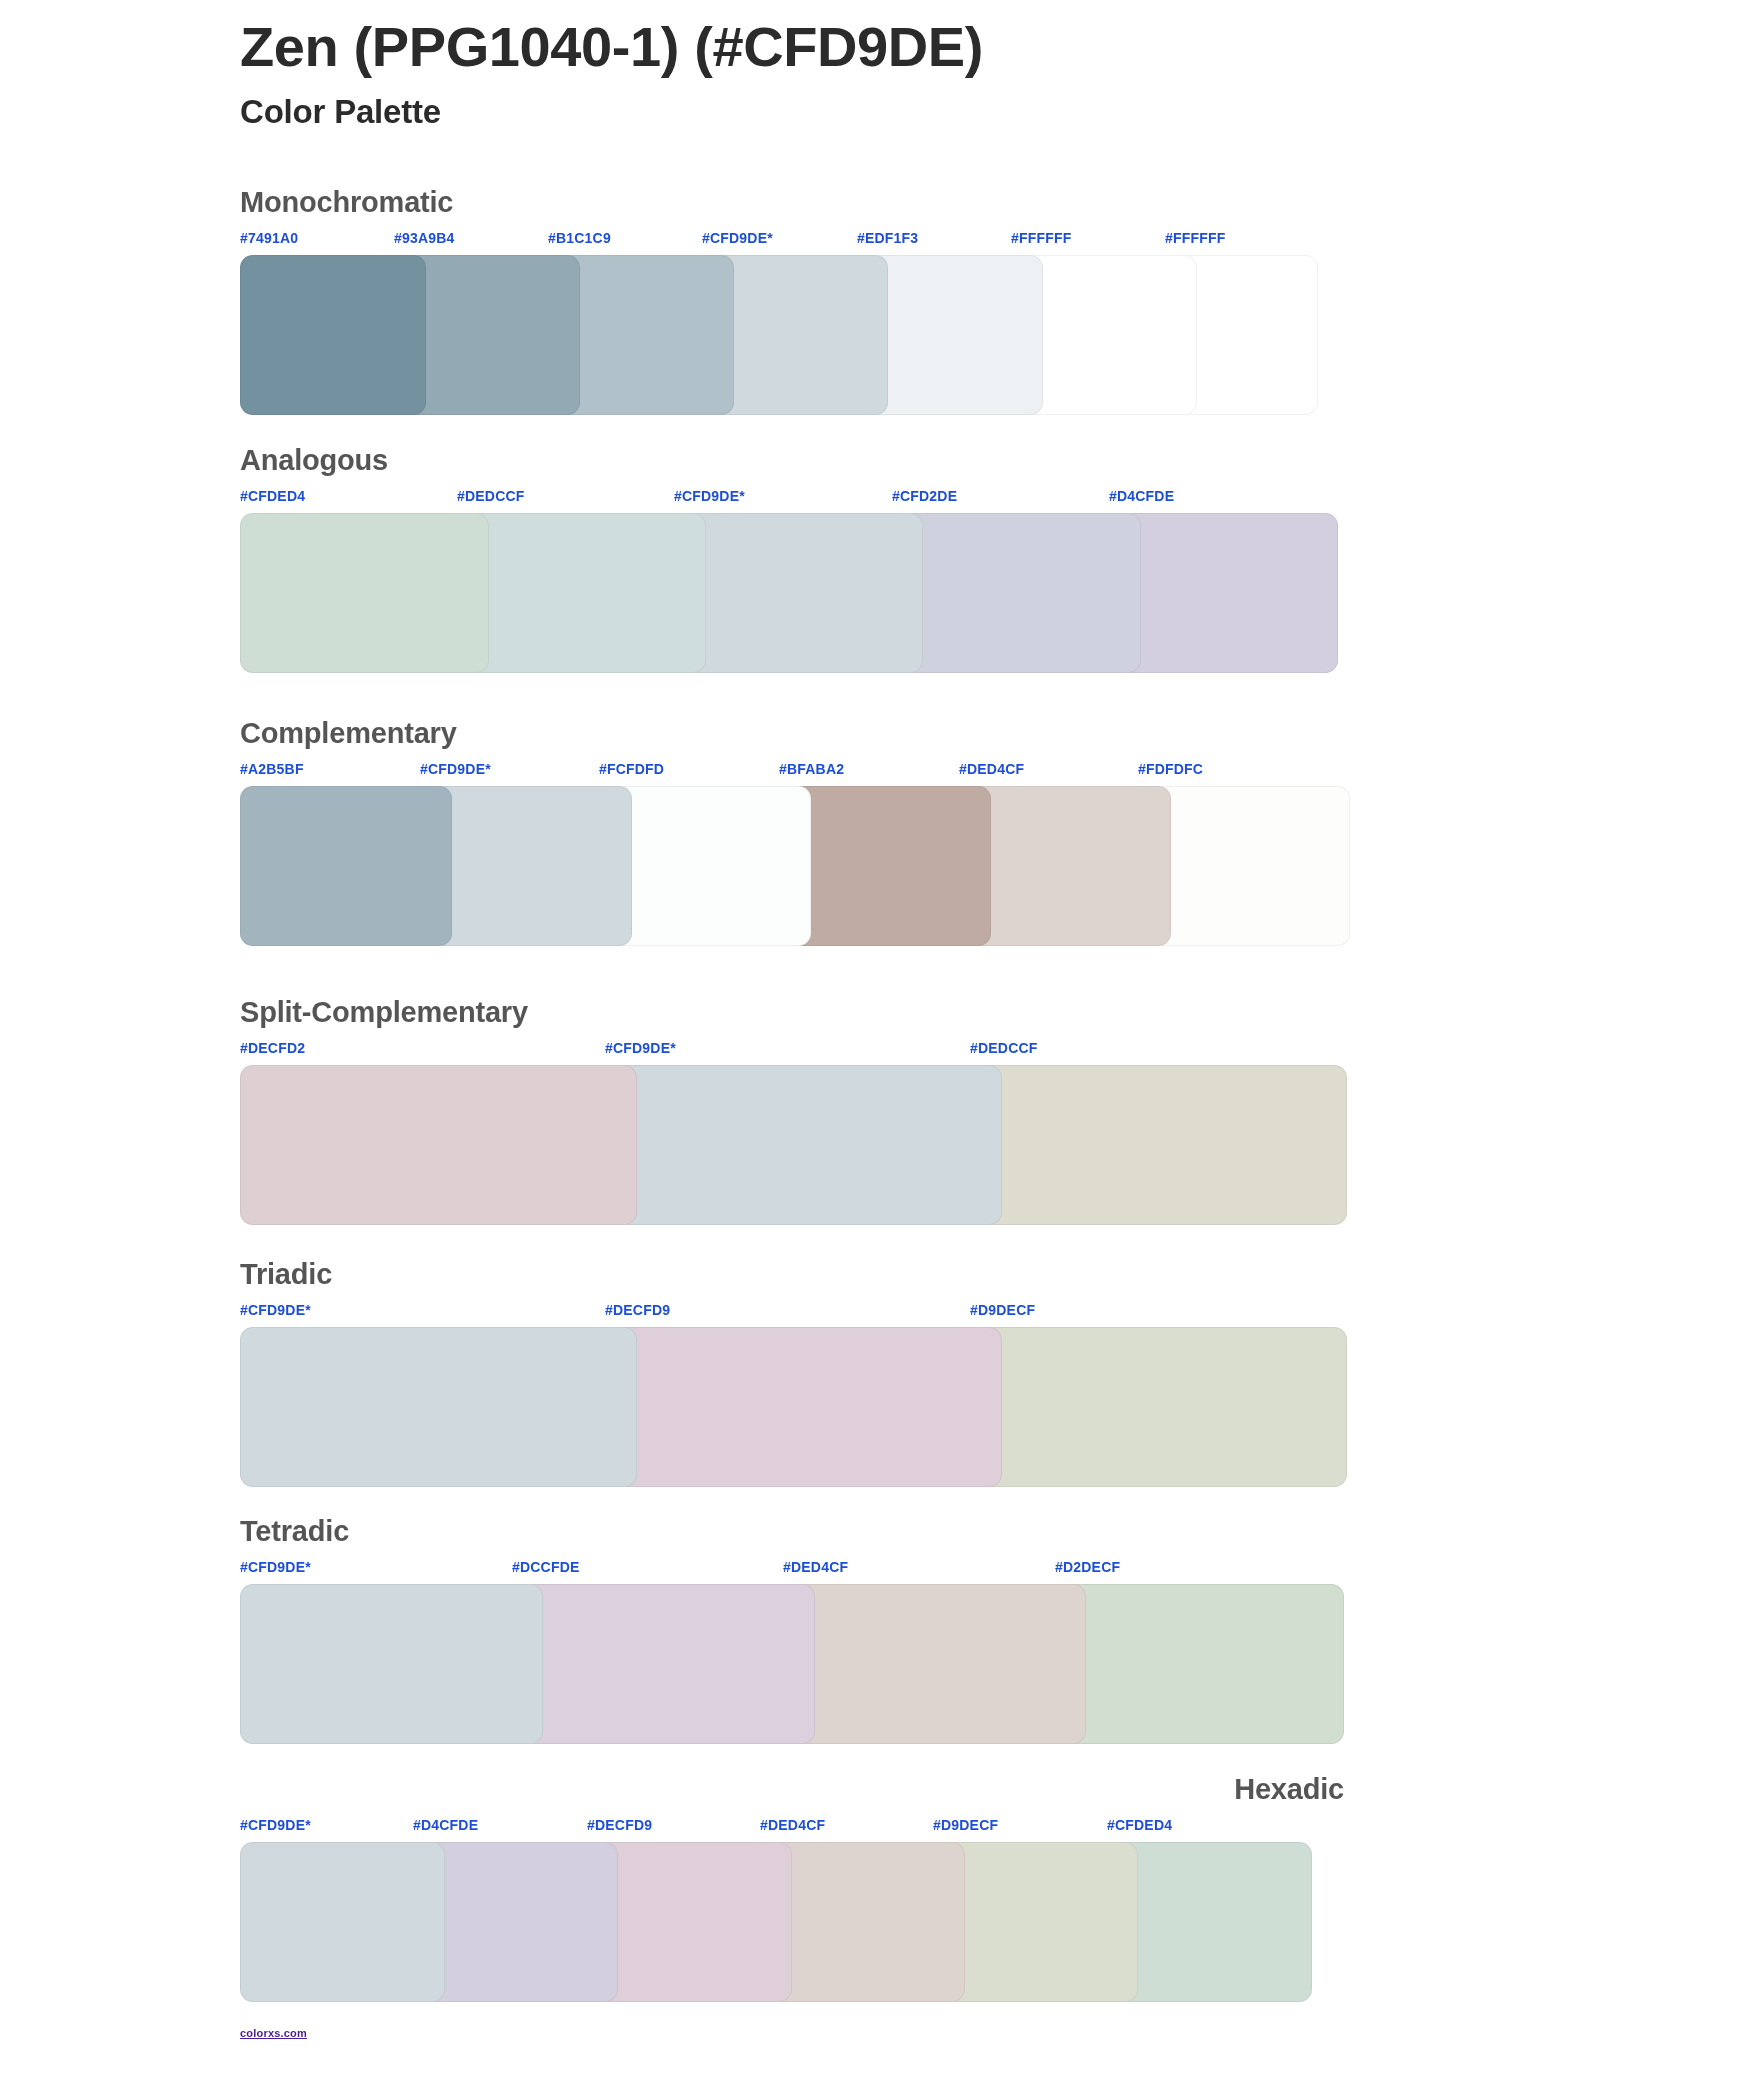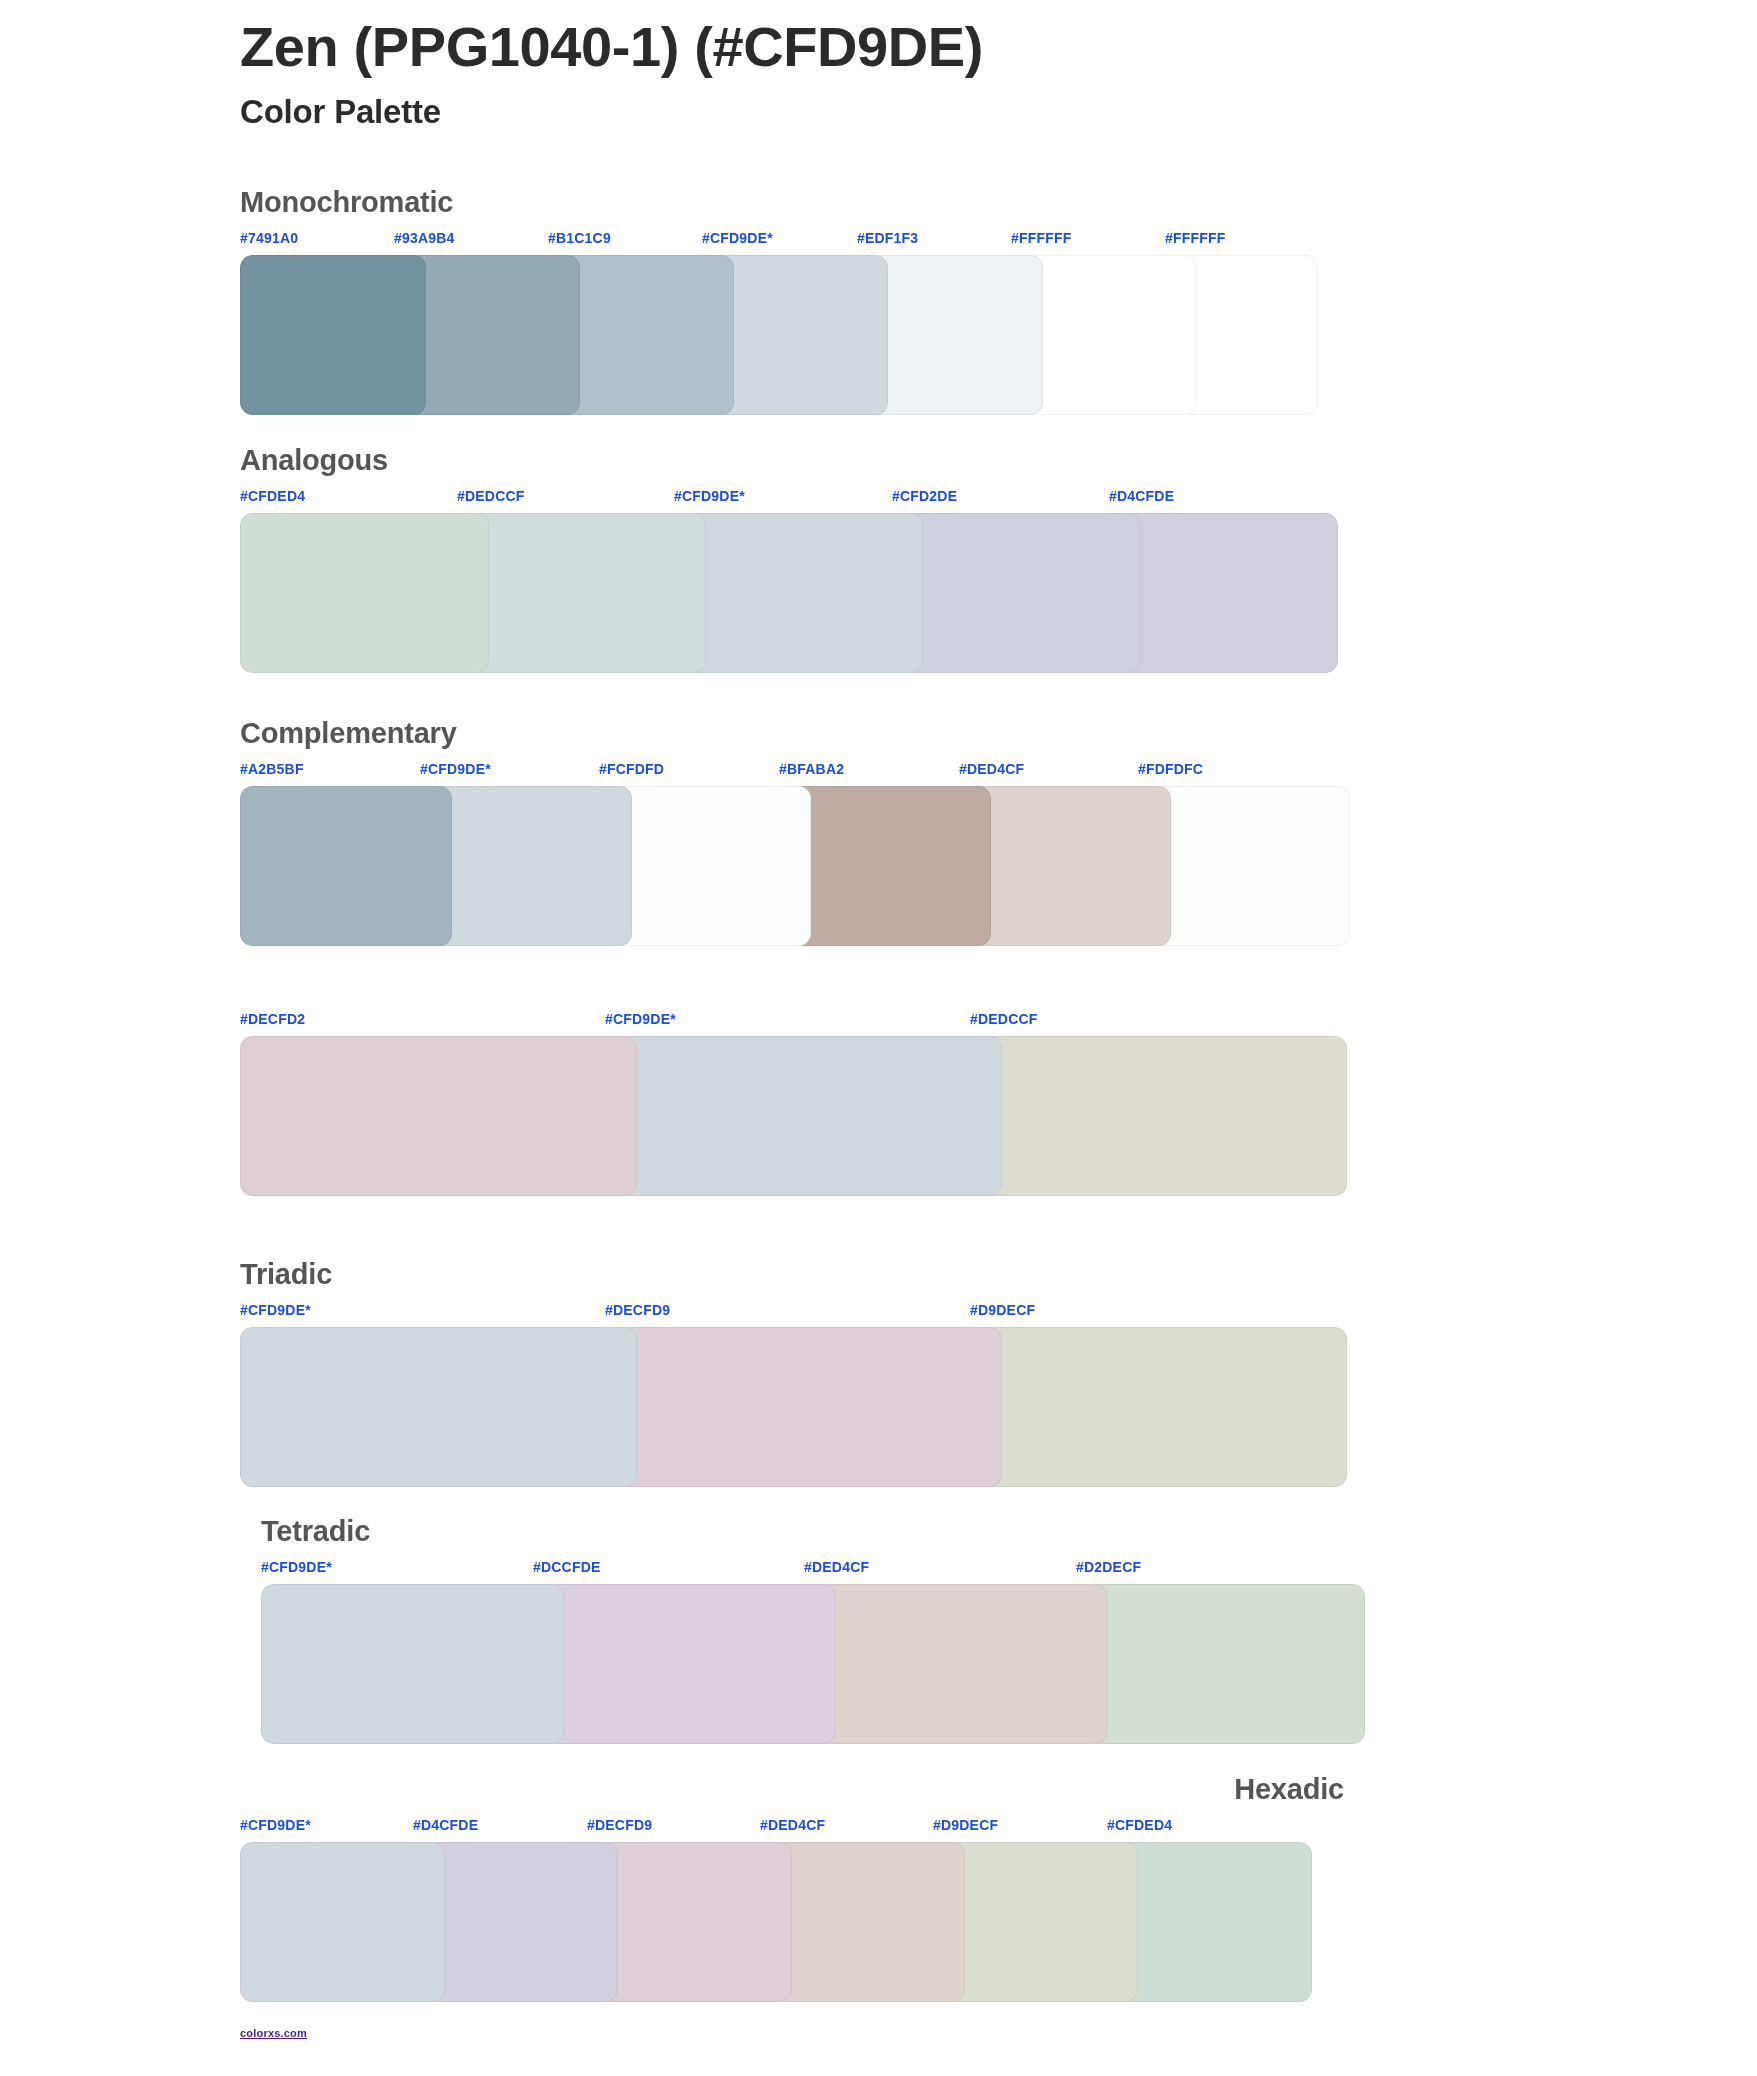--- a/index.html
+++ b/index.html
@@ -162,20 +162,21 @@
         <div class="swatch-row" style="width: 1110px;">
           <div class="swatch" style="left: 0px; width: 212px; background: rgb(162, 181, 191); z-index: 6;"></div>
           <div class="swatch" style="left: 180px; width: 212px; background: rgb(207, 217, 222); z-index: 5;"></div>
           <div class="swatch" style="left: 359px; width: 212px; background: rgb(252, 253, 253); z-index: 4;"></div>
           <div class="swatch" style="left: 539px; width: 212px; background: rgb(191, 171, 162); z-index: 3;"></div>
           <div class="swatch" style="left: 719px; width: 212px; background: rgb(222, 212, 207); z-index: 2;"></div>
           <div class="swatch" style="left: 898px; width: 212px; background: rgb(253, 253, 252); z-index: 1;"></div>
         </div>
       </div>
       <div class="section" style="top: 998px; width: 1107px;">
+        <div class="section-title">Split-Complementary</div>
         <div class="swatch-labels">
           <span class="swatch-label" style="left: 0px;">#DECFD2</span>
           <span class="swatch-label" style="left: 365px;">#CFD9DE*</span>
           <span class="swatch-label" style="left: 730px;">#DEDCCF</span>
         </div>
         <div class="swatch-row" style="width: 1107px;">
           <div class="swatch" style="left: 0px; width: 397px; background: rgb(222, 207, 210); z-index: 3;"></div>
           <div class="swatch" style="left: 365px; width: 397px; background: rgb(207, 217, 222); z-index: 2;"></div>
           <div class="swatch" style="left: 730px; width: 377px; background: rgb(222, 220, 207); z-index: 1;"></div>
         </div>
@@ -186,21 +187,21 @@
           <span class="swatch-label" style="left: 0px;">#CFD9DE*</span>
           <span class="swatch-label" style="left: 365px;">#DECFD9</span>
           <span class="swatch-label" style="left: 730px;">#D9DECF</span>
         </div>
         <div class="swatch-row" style="width: 1107px;">
           <div class="swatch" style="left: 0px; width: 397px; background: rgb(207, 217, 222); z-index: 3;"></div>
           <div class="swatch" style="left: 365px; width: 397px; background: rgb(222, 207, 217); z-index: 2;"></div>
           <div class="swatch" style="left: 730px; width: 377px; background: rgb(217, 222, 207); z-index: 1;"></div>
         </div>
       </div>
-      <div class="section" style="top: 1517px; width: 1144px; margin-left: 21px;">
+      <div class="section" style="top: 1517px; width: 1144px;">
         <div class="section-title">Tetradic</div>
         <div class="swatch-labels">
           <span class="swatch-label" style="left: 0px;">#CFD9DE*</span>
           <span class="swatch-label" style="left: 272px;">#DCCFDE</span>
           <span class="swatch-label" style="left: 543px;">#DED4CF</span>
           <span class="swatch-label" style="left: 815px;">#D2DECF</span>
         </div>
         <div class="swatch-row" style="width: 1104px;">
           <div class="swatch" style="left: 0px; width: 303px; background: rgb(207, 217, 222); z-index: 4;"></div>
           <div class="swatch" style="left: 272px; width: 303px; background: rgb(220, 207, 222); z-index: 3;"></div>

